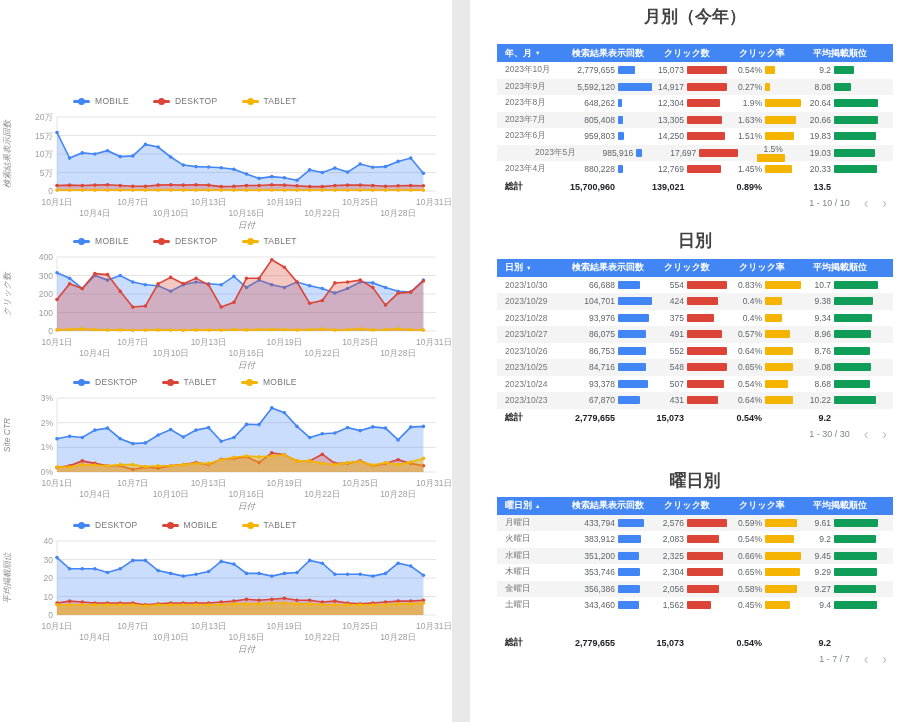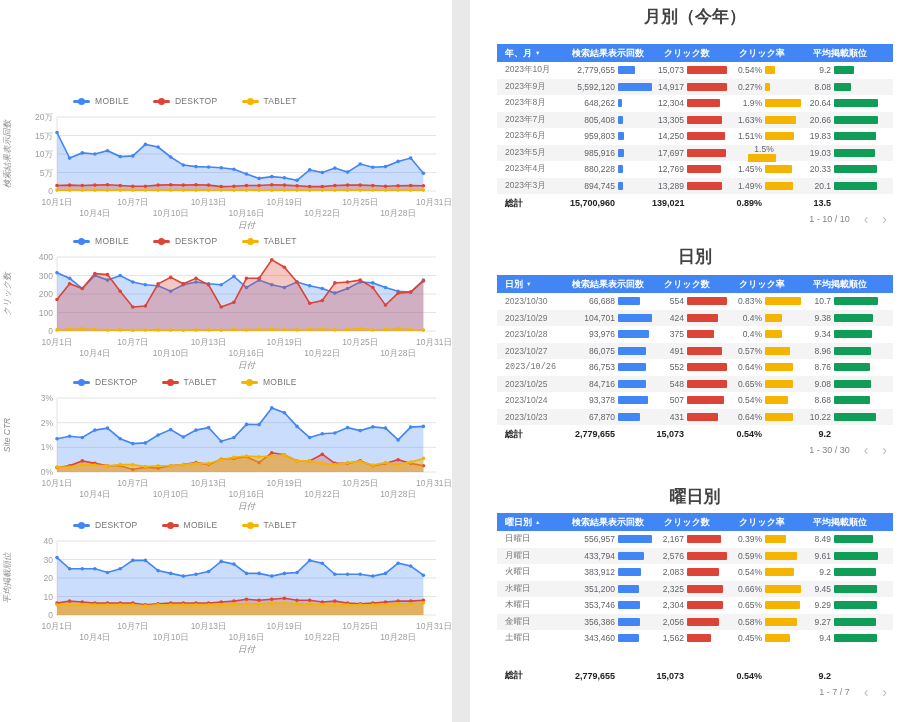--- a/index.html
+++ b/index.html
@@ -785,21 +785,21 @@
             </span>
           </div>
           <div class="t-cell" style="width: 92px; padding-right: 15px;">
             <span class="num">19.83</span>
             <span class="barzone" style="width: 44px;">
               <i class="bar" style="width: 42px; background: rgb(15, 157, 88);"></i>
             </span>
           </div>
         </div>
         <div class="t-row alt">
-          <div class="t-c0" style="width: 63px;">2023年5月</div>
+          <div class="t-c0" style="width: 63px; margin-left: 30px;">2023年5月</div>
           <div class="t-cell" style="width: 92px; padding-right: 0px;">
             <span class="num">985,916</span>
             <span class="barzone" style="width: 34px;">
               <i class="bar" style="width: 6px; background: rgb(66, 133, 244);"></i>
             </span>
           </div>
           <div class="t-cell" style="width: 75px; padding-right: 0px;">
             <span class="num">17,697</span>
             <span class="barzone" style="width: 40px;">
               <i class="bar" style="width: 39px; background: rgb(219, 68, 55);"></i>
@@ -833,47 +833,20 @@
             </span>
           </div>
           <div class="t-cell" style="width: 74px; padding-right: 0px;">
             <span class="num">1.45%</span>
             <span class="barzone" style="width: 36px;">
               <i class="bar" style="width: 27px; background: rgb(244, 180, 0);"></i>
             </span>
           </div>
           <div class="t-cell" style="width: 92px; padding-right: 15px;">
             <span class="num">20.33</span>
-            <span class="barzone" style="width: 44px;">
-              <i class="bar" style="width: 43px; background: rgb(15, 157, 88);"></i>
-            </span>
-          </div>
-        </div>
-        <div class="t-row alt">
-          <div class="t-c0" style="width: 63px;">2023年3月</div>
-          <div class="t-cell" style="width: 92px; padding-right: 0px;">
-            <span class="num">894,745</span>
-            <span class="barzone" style="width: 34px;">
-              <i class="bar" style="width: 5px; background: rgb(66, 133, 244);"></i>
-            </span>
-          </div>
-          <div class="t-cell" style="width: 75px; padding-right: 0px;">
-            <span class="num">13,289</span>
-            <span class="barzone" style="width: 40px;">
-              <i class="bar" style="width: 35px; background: rgb(219, 68, 55);"></i>
-            </span>
-          </div>
-          <div class="t-cell" style="width: 74px; padding-right: 0px;">
-            <span class="num">1.49%</span>
-            <span class="barzone" style="width: 36px;">
-              <i class="bar" style="width: 28px; background: rgb(244, 180, 0);"></i>
-            </span>
-          </div>
-          <div class="t-cell" style="width: 92px; padding-right: 15px;">
-            <span class="num">20.1</span>
             <span class="barzone" style="width: 44px;">
               <i class="bar" style="width: 43px; background: rgb(15, 157, 88);"></i>
             </span>
           </div>
         </div>
         <div class="t-total" style="margin-top: 0px;">
           <div class="t-c0" style="width: 63px;">総計</div>
           <div class="t-cell" style="width: 92px; padding-right: 0px;">
             <span class="num">15,700,960</span>
             <span class="barzone" style="width: 34px;"></span>
@@ -1022,21 +995,21 @@
             </span>
           </div>
           <div class="t-cell" style="width: 92px; padding-right: 15px;">
             <span class="num">8.96</span>
             <span class="barzone" style="width: 44px;">
               <i class="bar" style="width: 37px; background: rgb(15, 157, 88);"></i>
             </span>
           </div>
         </div>
         <div class="t-row">
-          <div class="t-c0" style="width: 63px; font-family: Liberation Mono, monospace;">2023/10/26</div>
+          <div class="t-c0" style="width: 63px;">2023/10/26</div>
           <div class="t-cell" style="width: 92px; padding-right: 0px;">
             <span class="num">86,753</span>
             <span class="barzone" style="width: 34px;">
               <i class="bar" style="width: 28px; background: rgb(66, 133, 244);"></i>
             </span>
           </div>
           <div class="t-cell" style="width: 75px; padding-right: 0px;">
             <span class="num">552</span>
             <span class="barzone" style="width: 40px;">
               <i class="bar" style="width: 40px; background: rgb(219, 68, 55);"></i>
@@ -1177,47 +1150,20 @@
           <div class="t-hcell" style="width: 75px;">
             <span>クリック数</span>
           </div>
           <div class="t-hcell" style="width: 74px;">
             <span>クリック率</span>
           </div>
           <div class="t-hcell" style="width: 92px;">
             <span>平均掲載順位</span>
           </div>
         </div>
-        <div class="t-row">
-          <div class="t-c0" style="width: 63px;">日曜日</div>
-          <div class="t-cell" style="width: 92px; padding-right: 0px;">
-            <span class="num">556,957</span>
-            <span class="barzone" style="width: 34px;">
-              <i class="bar" style="width: 34px; background: rgb(66, 133, 244);"></i>
-            </span>
-          </div>
-          <div class="t-cell" style="width: 75px; padding-right: 0px;">
-            <span class="num">2,167</span>
-            <span class="barzone" style="width: 40px;">
-              <i class="bar" style="width: 34px; background: rgb(219, 68, 55);"></i>
-            </span>
-          </div>
-          <div class="t-cell" style="width: 74px; padding-right: 0px;">
-            <span class="num">0.39%</span>
-            <span class="barzone" style="width: 36px;">
-              <i class="bar" style="width: 21px; background: rgb(244, 180, 0);"></i>
-            </span>
-          </div>
-          <div class="t-cell" style="width: 92px; padding-right: 15px;">
-            <span class="num">8.49</span>
-            <span class="barzone" style="width: 44px;">
-              <i class="bar" style="width: 39px; background: rgb(15, 157, 88);"></i>
-            </span>
-          </div>
-        </div>
         <div class="t-row alt">
           <div class="t-c0" style="width: 63px;">月曜日</div>
           <div class="t-cell" style="width: 92px; padding-right: 0px;">
             <span class="num">433,794</span>
             <span class="barzone" style="width: 34px;">
               <i class="bar" style="width: 26px; background: rgb(66, 133, 244);"></i>
             </span>
           </div>
           <div class="t-cell" style="width: 75px; padding-right: 0px;">
             <span class="num">2,576</span>

